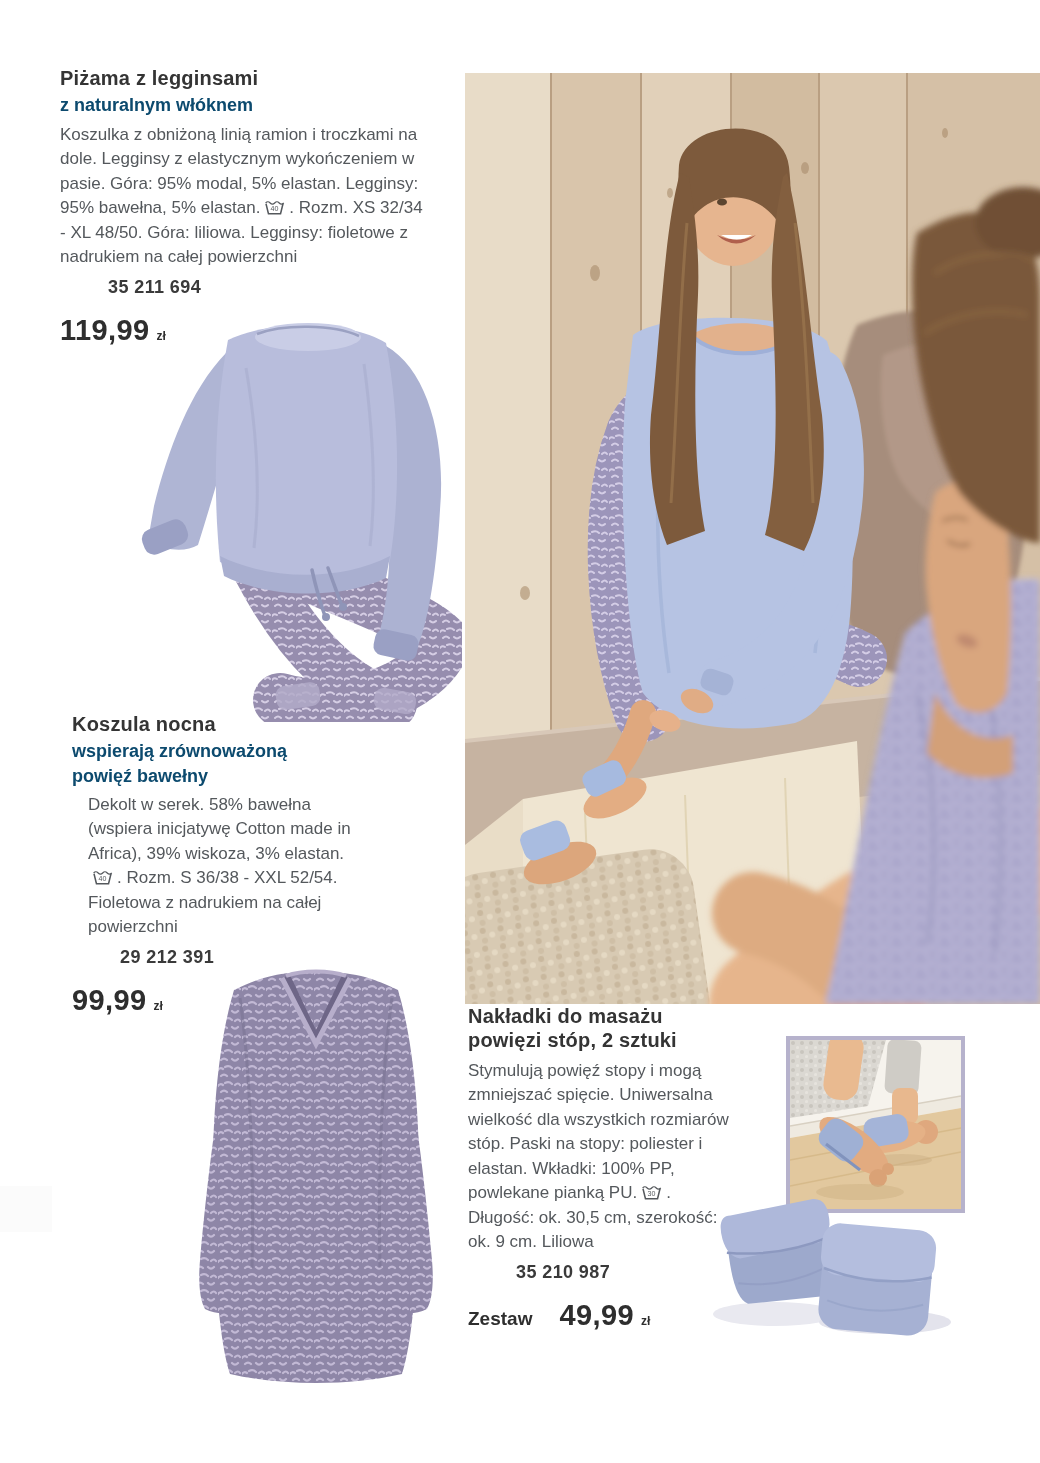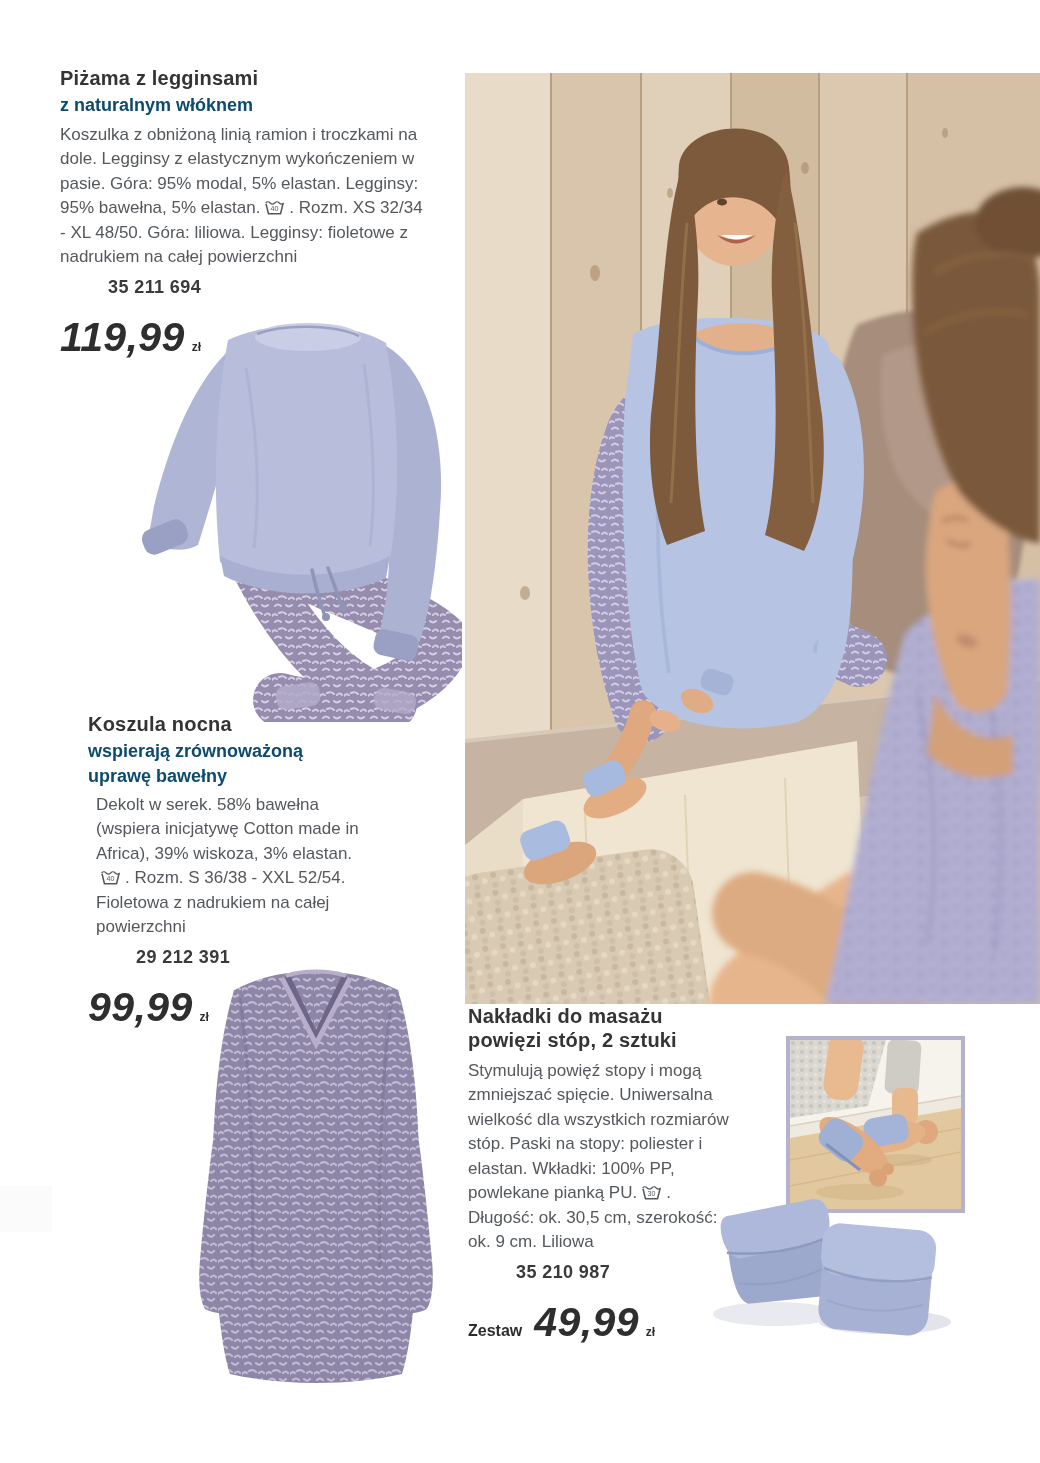--- a/index.html
+++ b/index.html
@@ -7,23 +7,23 @@
     width:1040px;height:1463px;background:#ffffff;
     font-family:"Liberation Sans","DejaVu Sans",sans-serif;
     position:relative;overflow:hidden;color:#54585c;
   }
   .abs{position:absolute;}
   .prod-title{font-size:20px;font-weight:bold;color:#343434;line-height:1.22;letter-spacing:.2px;}
   .prod-subtitle{font-size:18px;font-weight:bold;color:#0c4a6e;line-height:1.35;margin-top:3px;}
   .prod-desc{font-size:17px;color:#54585c;line-height:1.44;margin-top:5px;}
   .artnum{font-size:18px;font-weight:bold;color:#3a3a3a;margin-top:7px;letter-spacing:.4px;margin-left:48px;}
   .price{margin-top:16px;color:#2e2e2e;font-weight:bold;display:flex;align-items:baseline;}
-  .price .num{font-size:41px;letter-spacing:.4px;font-style:italic;}
+  .price .num{font-size:29px;letter-spacing:.4px;}
   .price .cur{font-size:12px;margin-left:7px;}
-  .price .prefix{font-size:16px;margin-right:12px;}
+  .price .prefix{font-size:19px;margin-right:27px;}
   .wash-icon{display:inline-block;width:21px;height:17px;margin:0 4px -2px 4px;vertical-align:-1px;}
   .photo-frame{border:4px solid #b6b2cc;background:#f6f3ed;}
   svg{display:block;}
 </style>
 </head>
 <body>
 
 <div class="abs" style="left:0;top:1186px;width:52px;height:46px;background:#fbfbfb;"></div>
 
 <div class="abs" style="left:60px;top:66px;width:372px;">
@@ -69,24 +69,24 @@
       <path d="M129 36 C155 26 205 26 231 38" fill="none" stroke="#9ba1c2" stroke-width="2.5"></path>
       <path d="M118 70 C130 140 132 200 126 250 M236 66 C246 140 248 200 242 248" stroke="#a5abcc" stroke-width="3" fill="none" opacity=".55"></path>
       <path d="M92 258 C140 282 212 284 262 258 L258 280 C212 302 140 300 96 278 Z" fill="#a9afd0"></path>
       <path d="M184 272 C188 290 192 304 197 318 M200 270 C206 286 210 298 214 308" stroke="#8f95b8" stroke-width="3.5" fill="none" stroke-linecap="round"></path>
       <circle cx="198" cy="319" r="4" fill="#8f95b8"></circle>
         <circle cx="215" cy="309" r="4" fill="#8f95b8"></circle>
     </g>
   </svg>
 </div>
 
-<div class="abs" style="left:88px;top:712px;width:285px;">
+<div class="abs" style="left:72px;top:712px;width:285px;">
   <div class="prod-title">Koszula nocna</div>
-  <div class="prod-subtitle" style="max-width:240px;">wspierają zrównoważoną uprawę bawełny</div>
-  <p class="prod-desc" style="margin:5px 0 0 8px;">
+  <div class="prod-subtitle" style="max-width:240px;">wspierają zrównoważoną powięź bawełny</div>
+  <p class="prod-desc" style="margin:5px 0 0 16px;">
     <span>Dekolt w serek. 58% bawełna (wspiera inicjatywę Cotton made in Africa), 39% wiskoza, 3% elastan.</span><svg class="wash-icon" viewBox="0 0 22 18">
         <path d="M2 5 L4.6 15.6 H17.4 L20 5" fill="none" stroke="#54585c" stroke-width="1.6"></path>
         <path d="M1.6 4.2q2.4-2.6 4.8 0t4.8 0t4.8 0t4.8 0" fill="none" stroke="#54585c" stroke-width="1.3"></path>
         <text x="11" y="13" font-size="7.5" text-anchor="middle" fill="#54585c" font-family="Liberation Sans, sans-serif">40</text>
       </svg><span>. Rozm. S 36/38 - XXL 52/54. Fioletowa z nadrukiem na całej powierzchni</span>
   </p>
   <div class="artnum">29 212 391</div>
   <div class="price">
     <span class="num">99,99</span>
     <span class="cur">zł</span>

